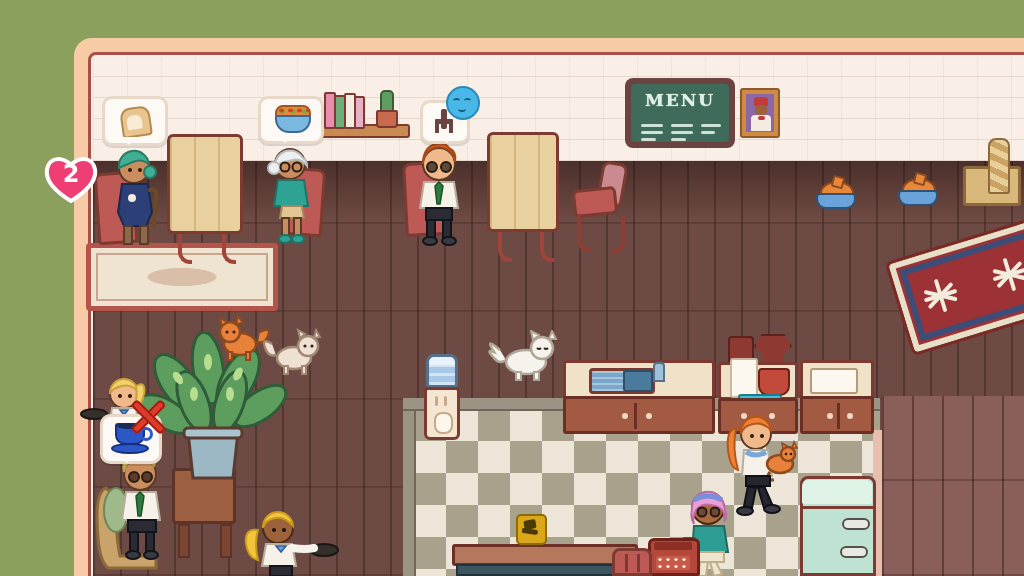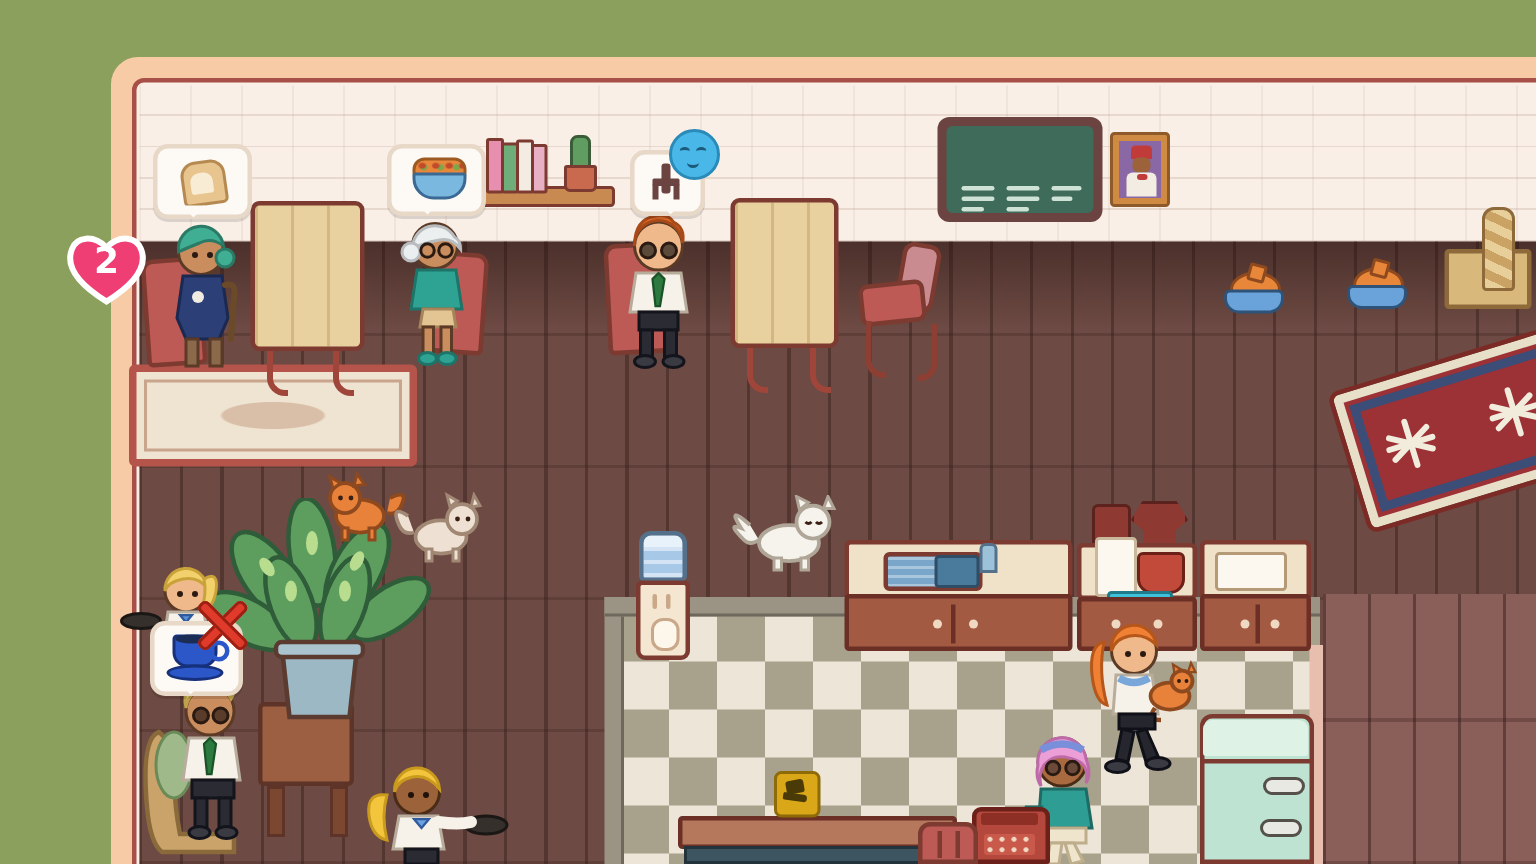--- a/index.html
+++ b/index.html
@@ -81,20 +81,21 @@
     <div class="abs" style="left:6px;top:0px;width:8px;height:33px;background:#e88fb0;border:2px solid #7c3a30;border-radius:2px;"></div>
     <div class="abs" style="left:16px;top:3px;width:8px;height:30px;background:#6fae7a;border:2px solid #7c3a30;border-radius:2px;"></div>
     <div class="abs" style="left:26px;top:1px;width:8px;height:32px;background:#f3ece2;border:2px solid #7c3a30;border-radius:2px;"></div>
     <div class="abs" style="left:36px;top:4px;width:7px;height:29px;background:#e8b0c4;border:2px solid #7c3a30;border-radius:2px;"></div>
     <div class="abs" style="left:62px;top:-2px;width:10px;height:22px;background:#5f9e60;border:2px solid #3a5c38;border-radius:5px;"></div>
     <div class="abs" style="left:58px;top:18px;width:18px;height:14px;background:#c96a4e;border:2px solid #7c3a30;border-radius:2px 2px 4px 4px;"></div>
   </div>
 
   <div class="abs" style="left:625px;top:78px;width:110px;height:70px;background:#6b4340;border-radius:8px;padding:6px;box-sizing:border-box;">
     <div style="width:100%;height:100%;background:#3e6b5a;border-radius:4px;position:relative;text-align:center;">
+      <div style="color:#dff0e6;font-family:'DejaVu Serif',serif;font-weight:bold;font-size:17px;letter-spacing:2px;padding-top:6px;text-shadow:0 0 1px #fff;">MENU</div>
       <div style="position:absolute;left:10px;top:36px;width:22px;">
           <div class="chalk"></div>
           <div class="chalk"></div>
           <div class="chalk" style="width:70%;"></div>
         </div>
       <div style="position:absolute;left:40px;top:36px;width:22px;">
           <div class="chalk"></div>
           <div class="chalk"></div>
           <div class="chalk" style="width:70%;"></div>
         </div>

